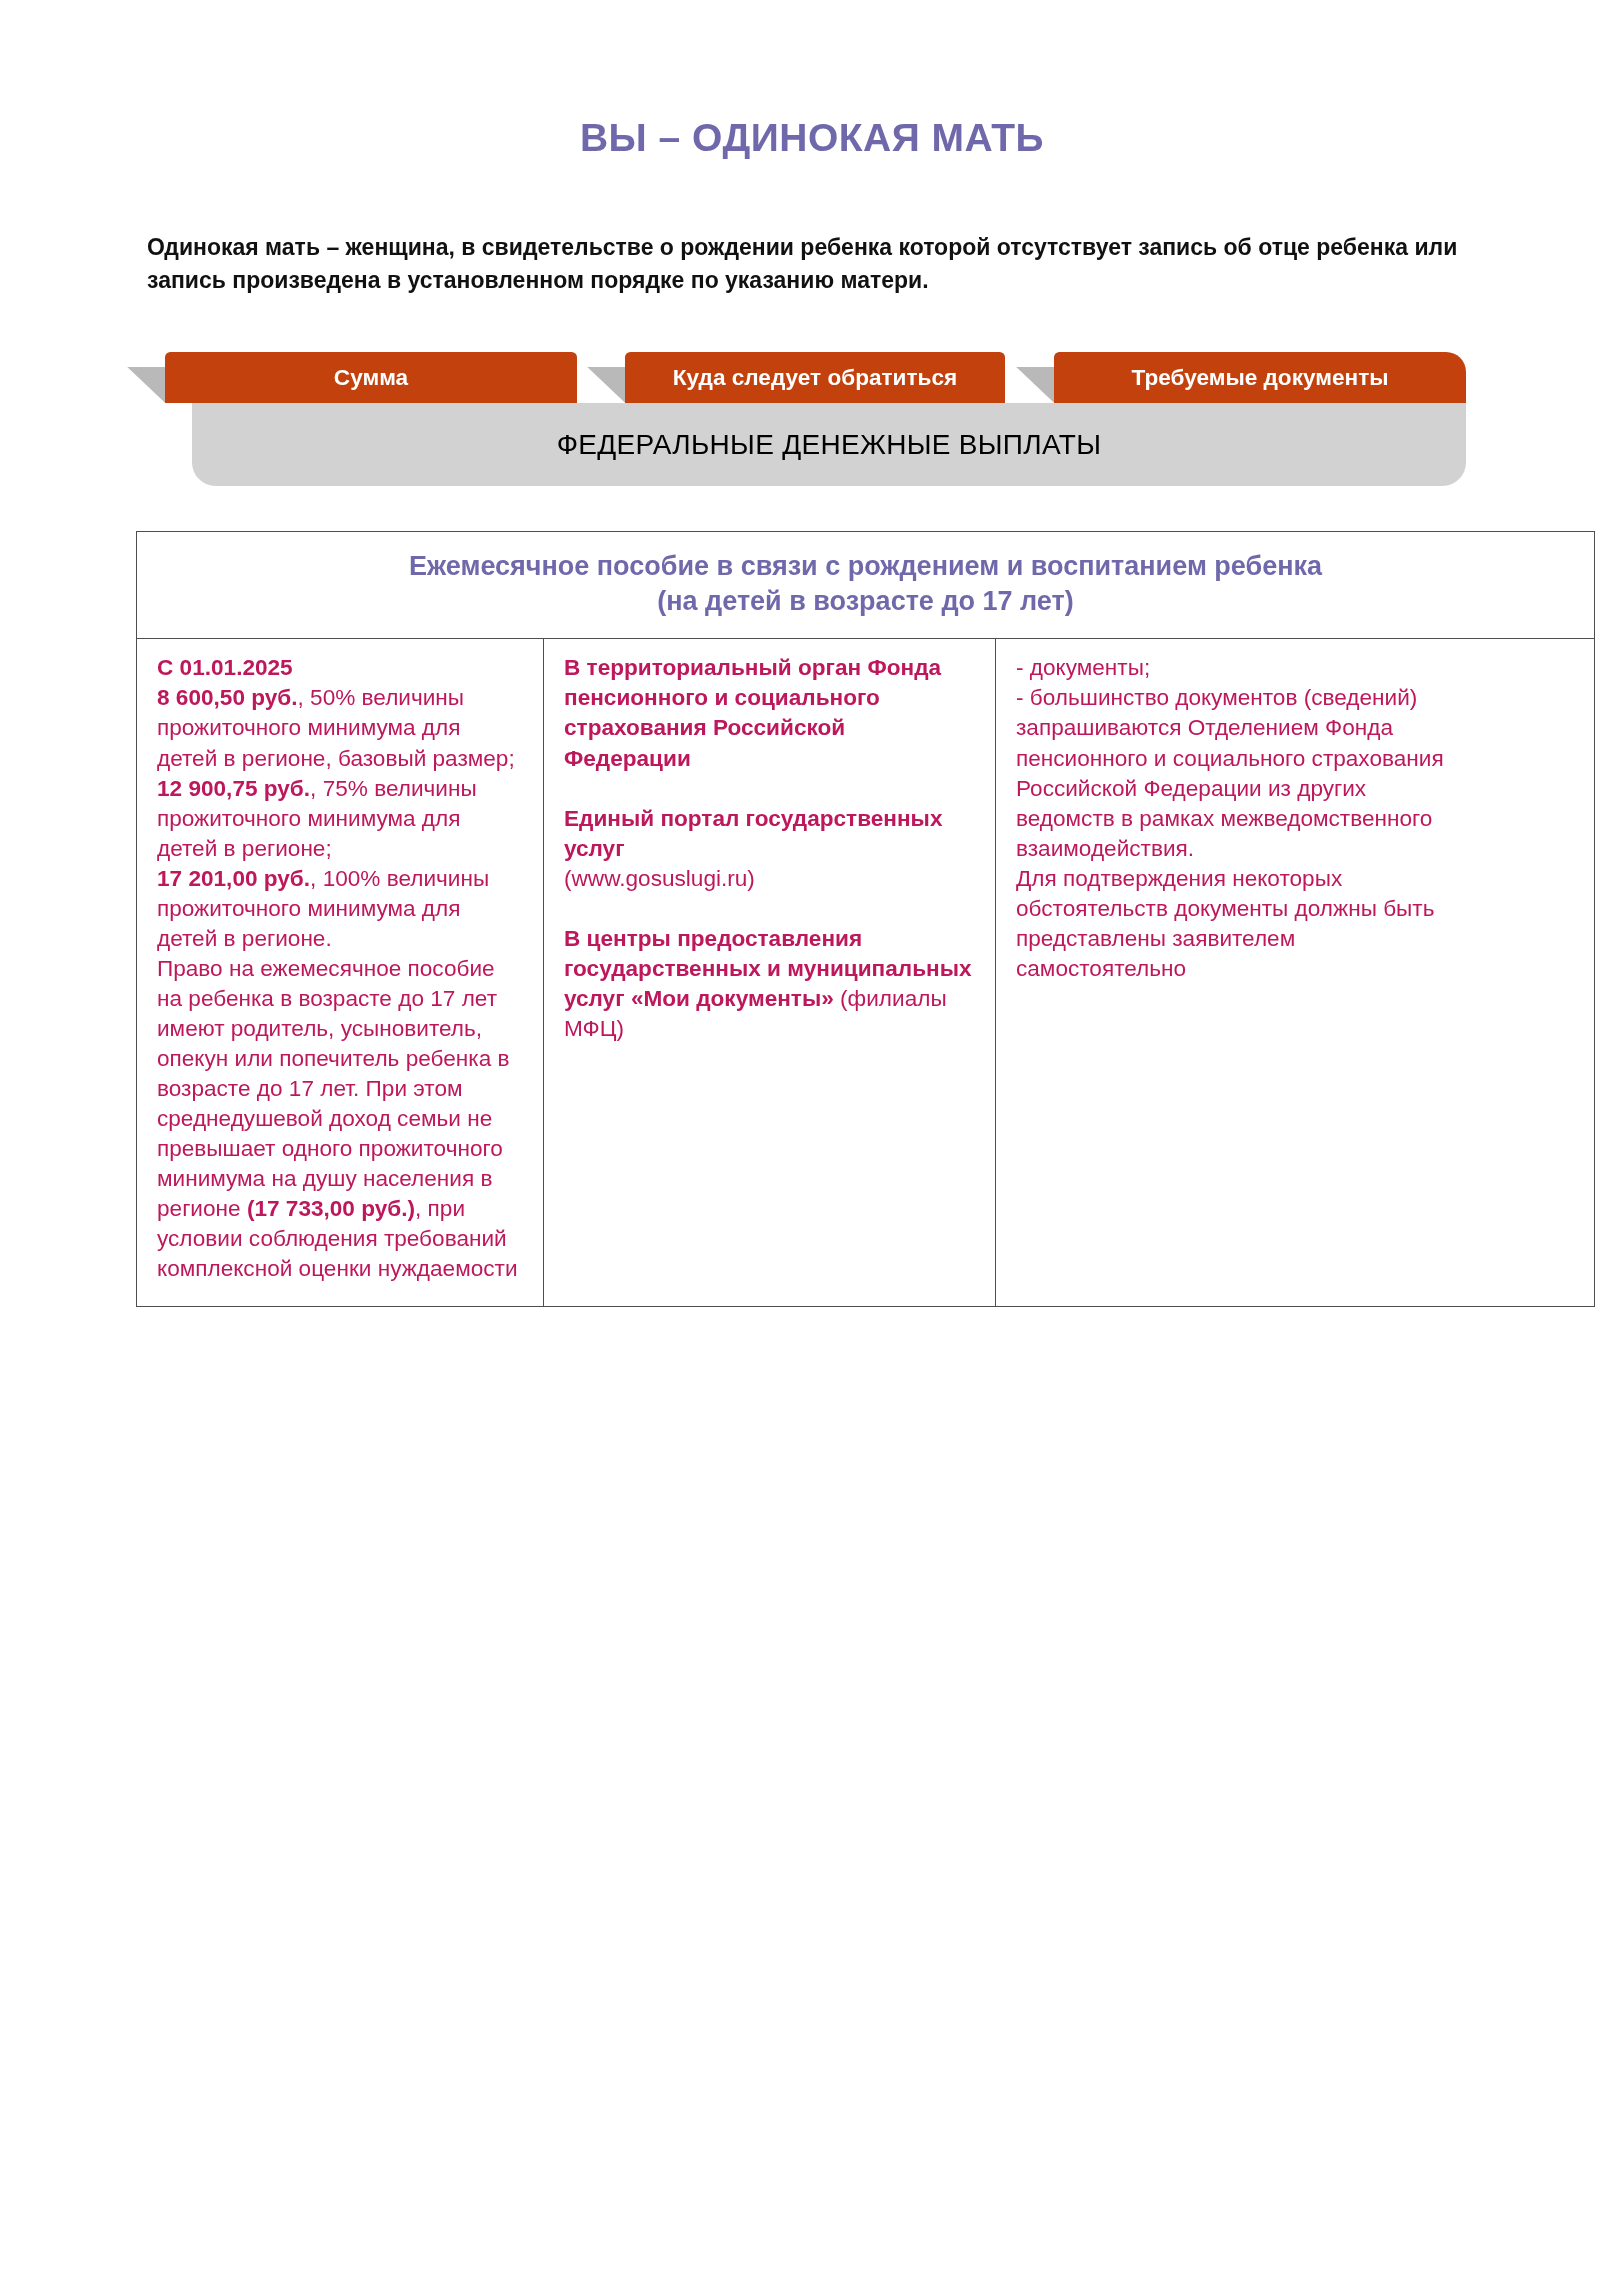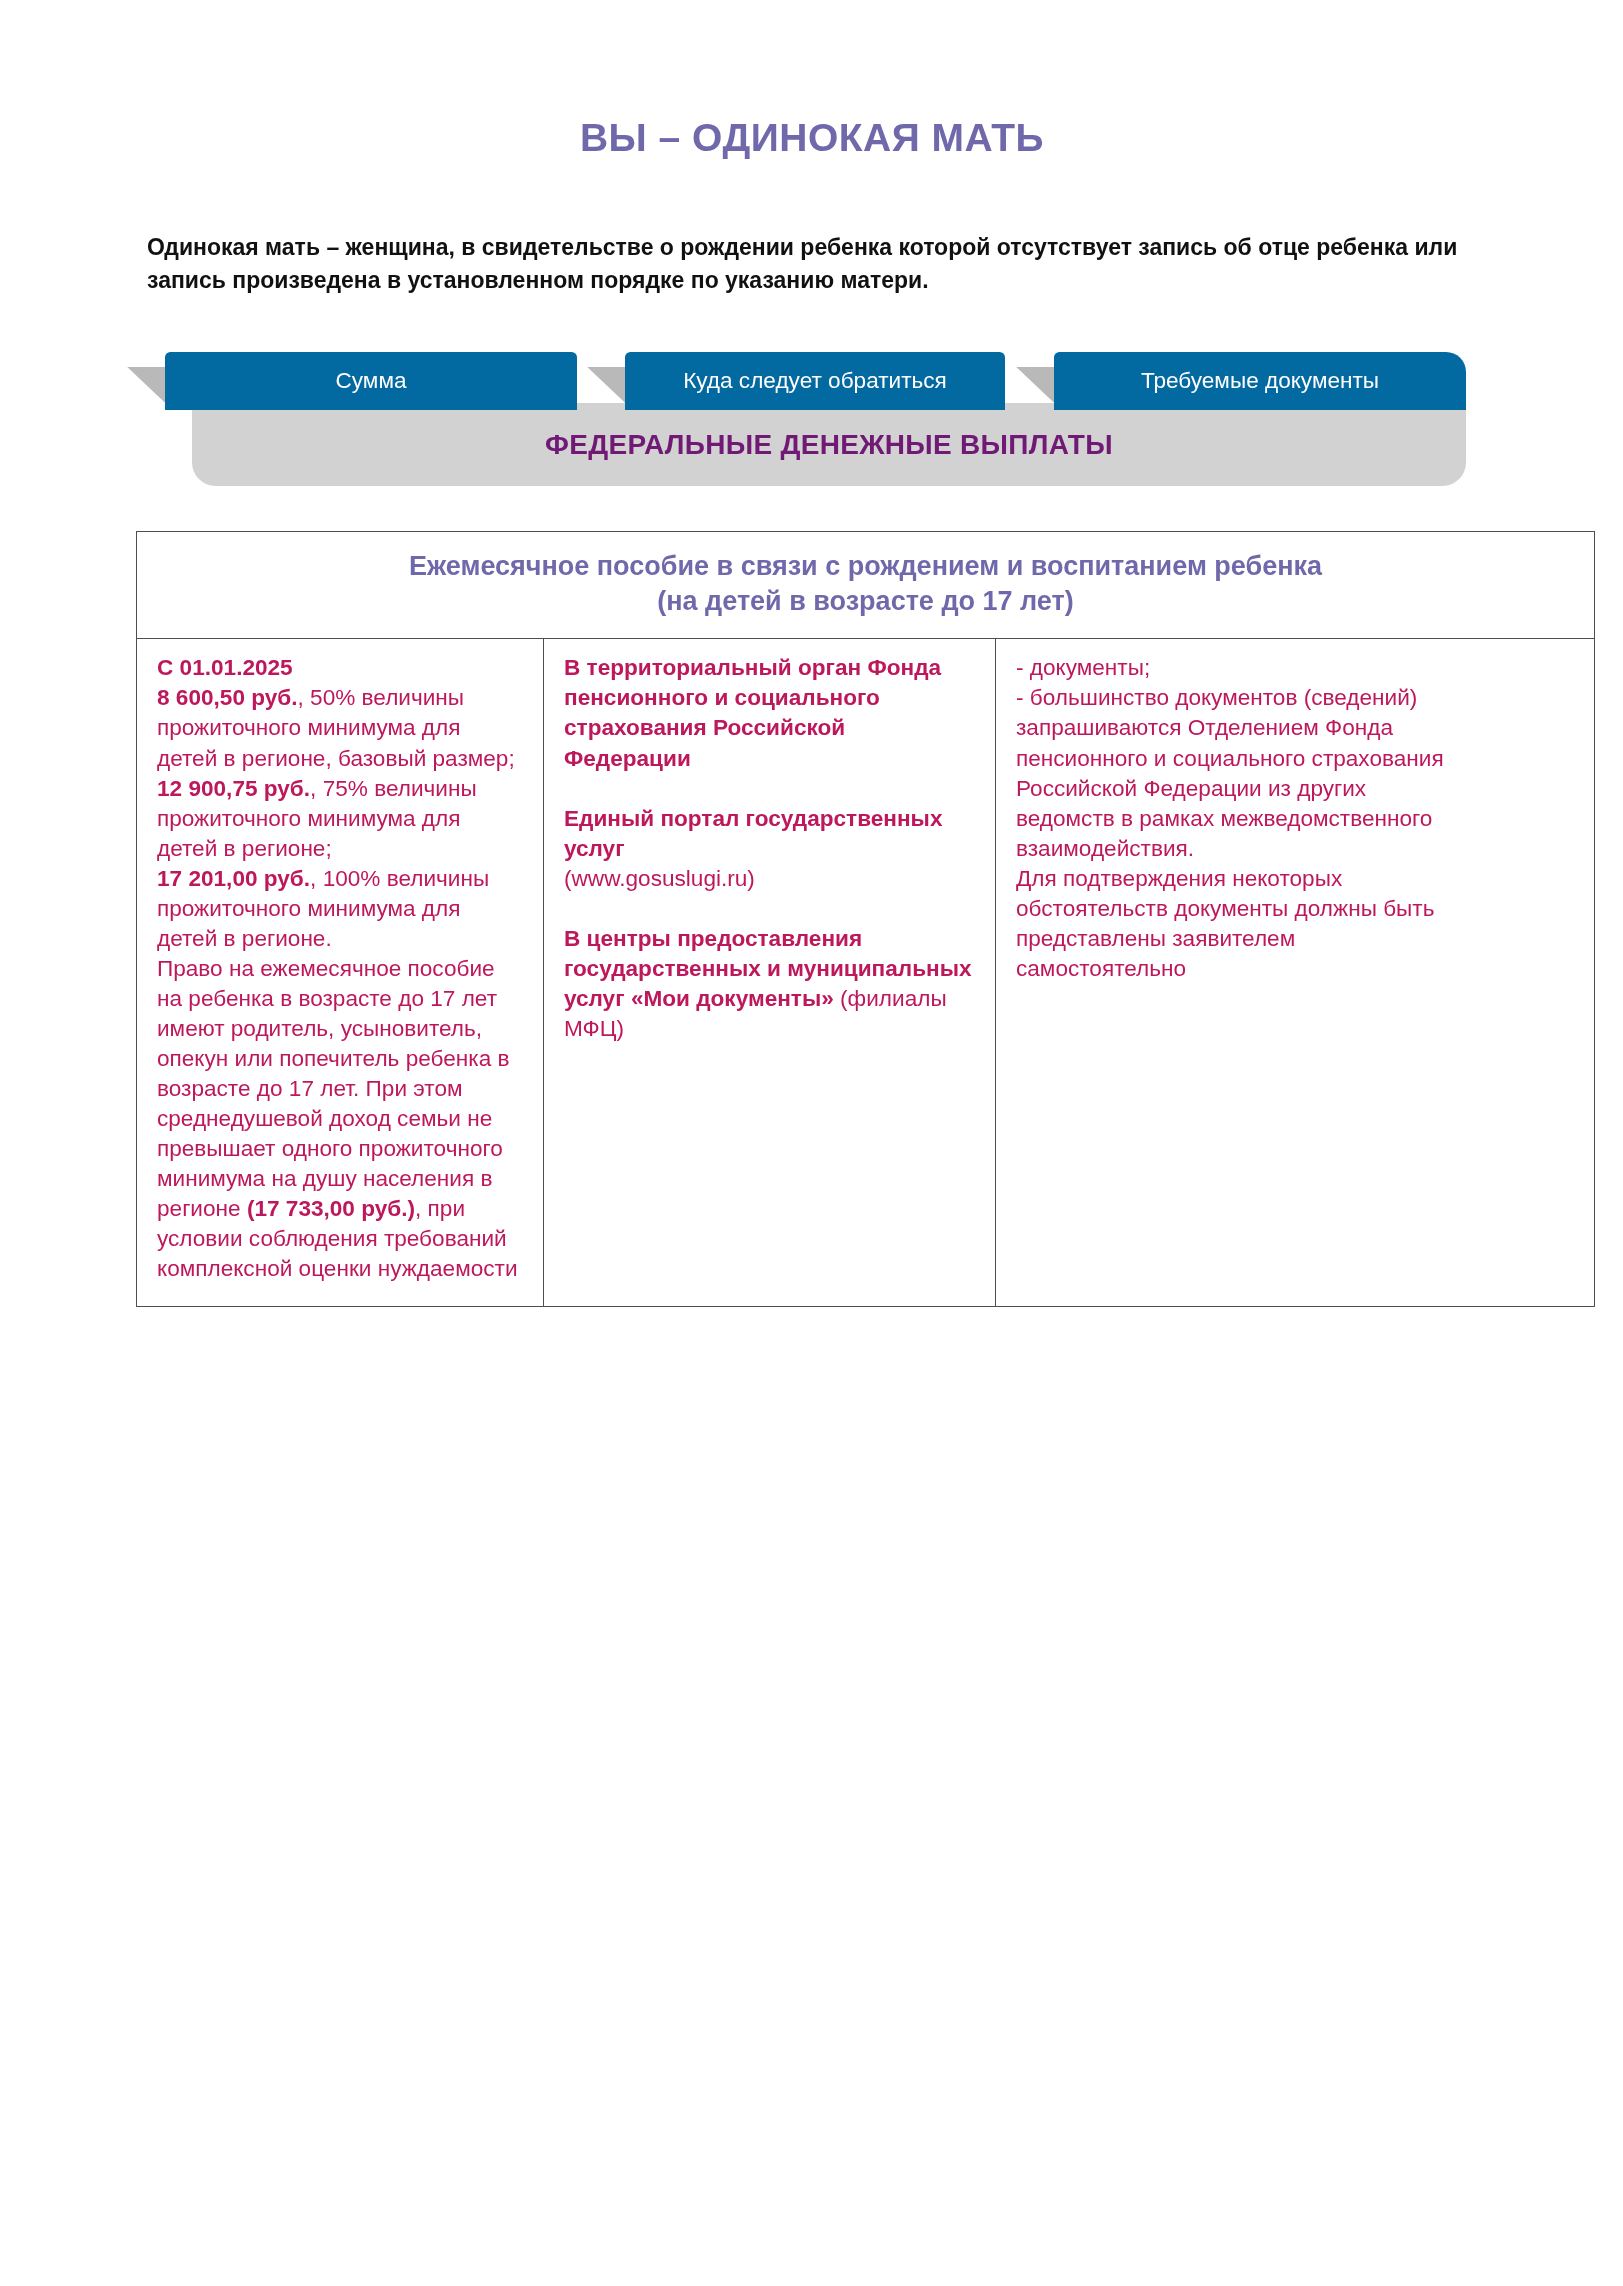--- a/index.html
+++ b/index.html
@@ -48,28 +48,29 @@
   
   .tabs-row {
     position: relative;
     margin-top: 56px;
     height: 51px;
     padding-left: 27px;
   }
   .tab {
     position: absolute;
     top: 0;
-    height: 58px;
-    background: #0369a1;
+    height: 51px;
+    background: #c2410c;
     color: #ffffff;
     font-size: 22.6px;
     display: flex;
     align-items: center;
     justify-content: center;
     border-radius: 5.4px 5.4px 0 0;
+    font-weight: bold;
   }
   .tab.tab-1 { left: 38px;  width: 412px; }
   .tab.tab-2 { left: 498px; width: 380px; }
   .tab.tab-3 { left: 927px;width: 412px;
                border-radius: 5.4px 20px 0 0; }
   .tab-notch {
     position: absolute;
     top: 14.5px;
     width: 38px;
     height: 36px;
@@ -87,22 +88,22 @@
     height: 83px;
     background: #d2d2d2;
     border-radius: 0 0 23.5px 23.5px;
     display: flex;
     align-items: center;
     justify-content: center;
     box-sizing: border-box;
   }
   .section-bar-text {
     font-size: 28px;
-    font-weight: bold;
-    color: #701a75;
+    font-weight: normal;
+    color: #000000;
     letter-spacing: 0.3px;
   }
 
   
   .table {
     margin-top: 45px;
     margin-left: 9px;
     width: 1459px;
     border: 1.8px solid #4e4e4e;
     box-sizing: border-box;

